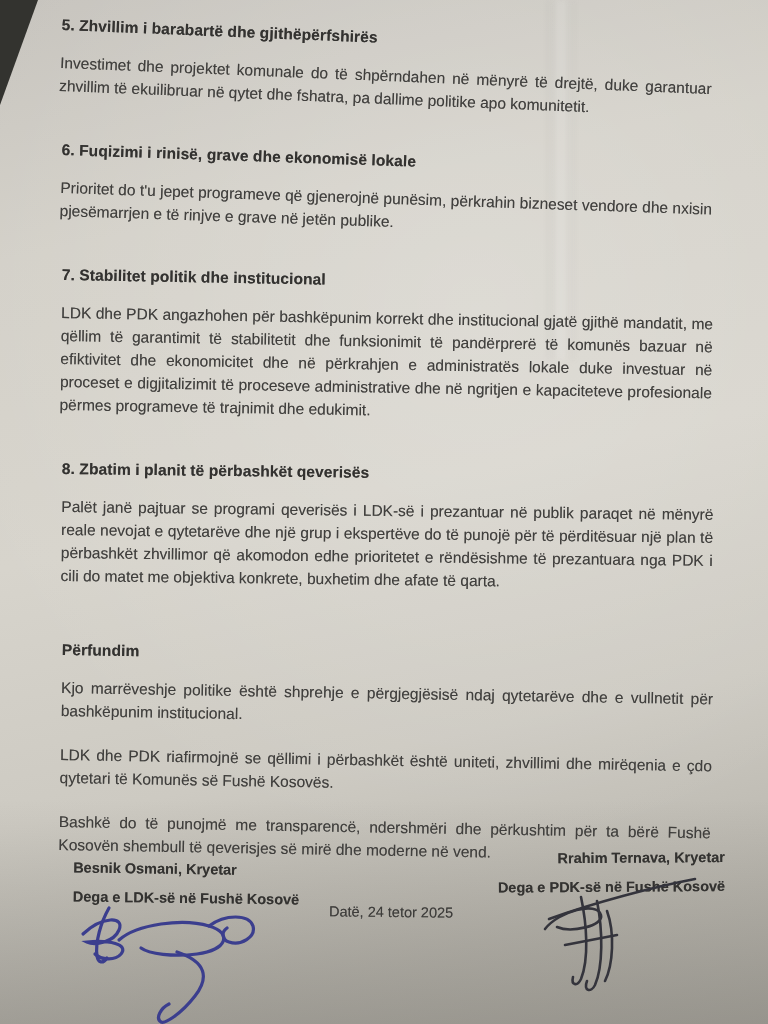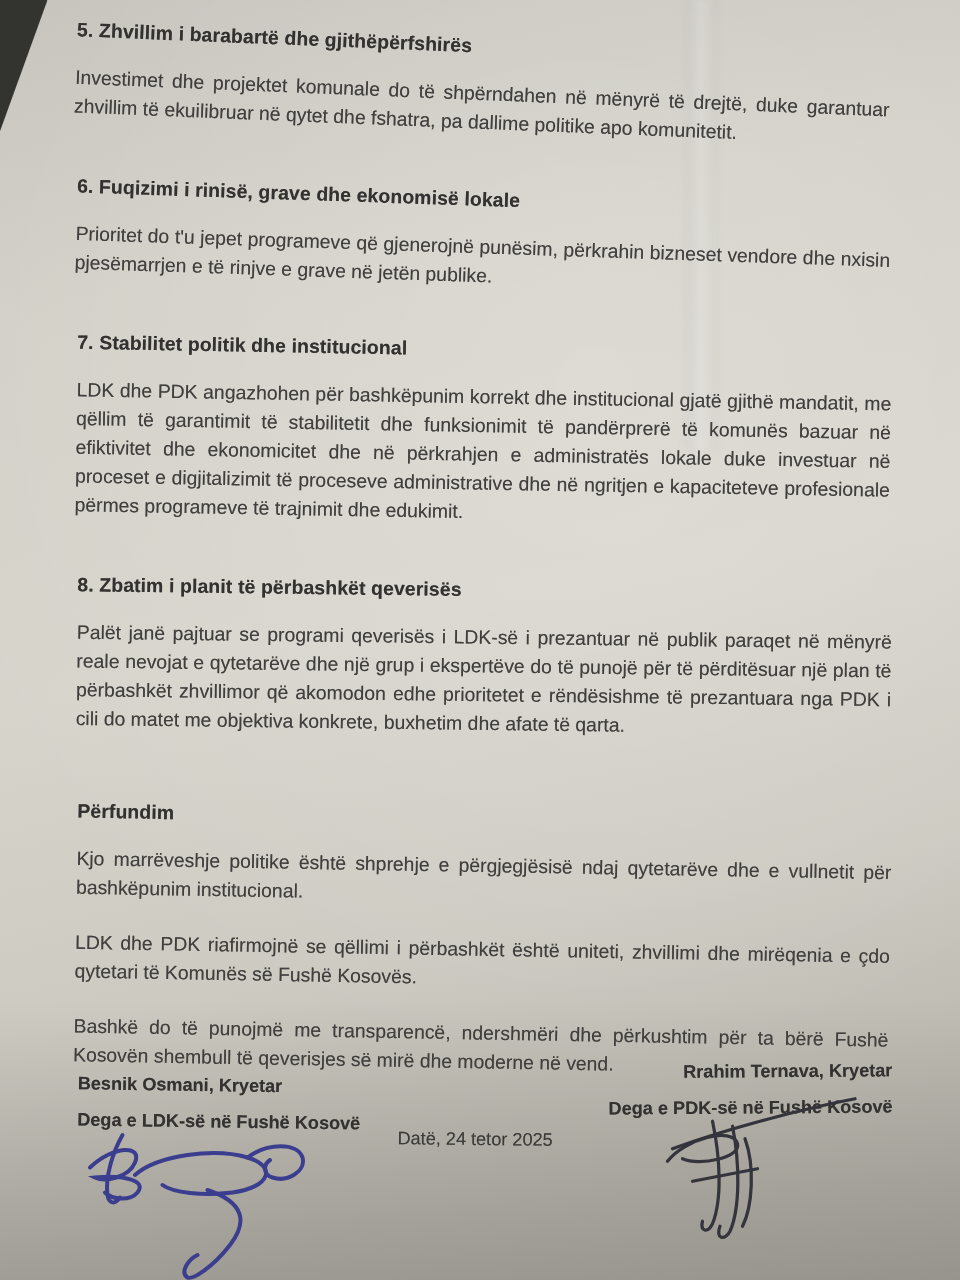--- a/index.html
+++ b/index.html
@@ -41,21 +41,21 @@
     font-weight:bold;font-size:15.5px;color:#333230;
     margin:0 0 17px 0;letter-spacing:0.1px;
     text-shadow:0 0 0.5px rgba(50,50,48,0.55);
   }
   .p{
     font-size:15.5px;line-height:23px;text-align:justify;
     margin:0 0 15px 0;color:#403f3d;
     text-shadow:0 0 0.4px rgba(60,60,58,0.5);
   }
   .p:last-child{margin-bottom:0;}
-  .footer{position:absolute;left:0;top:845px;width:656px;height:179px;}
+  .footer{position:absolute;left:11px;top:845px;width:656px;height:179px;}
   .sig-block{position:absolute;font-weight:bold;font-size:14.5px;color:#333230;
     text-shadow:0 0 0.4px rgba(50,50,48,0.5);}
   .sig-left{left:62px;top:16px;transform:rotate(0.8deg);}
   .sig-right{left:438px;top:5px;width:276px;text-align:right;transform:rotate(-0.4deg);}
   .sig-block .line2{margin-top:13px;}
   .date{
     position:absolute;left:318px;top:59px;
     font-size:14.5px;color:#3d3c3a;transform:rotate(0.6deg);
     text-shadow:0 0 0.4px rgba(60,60,58,0.5);
   }

